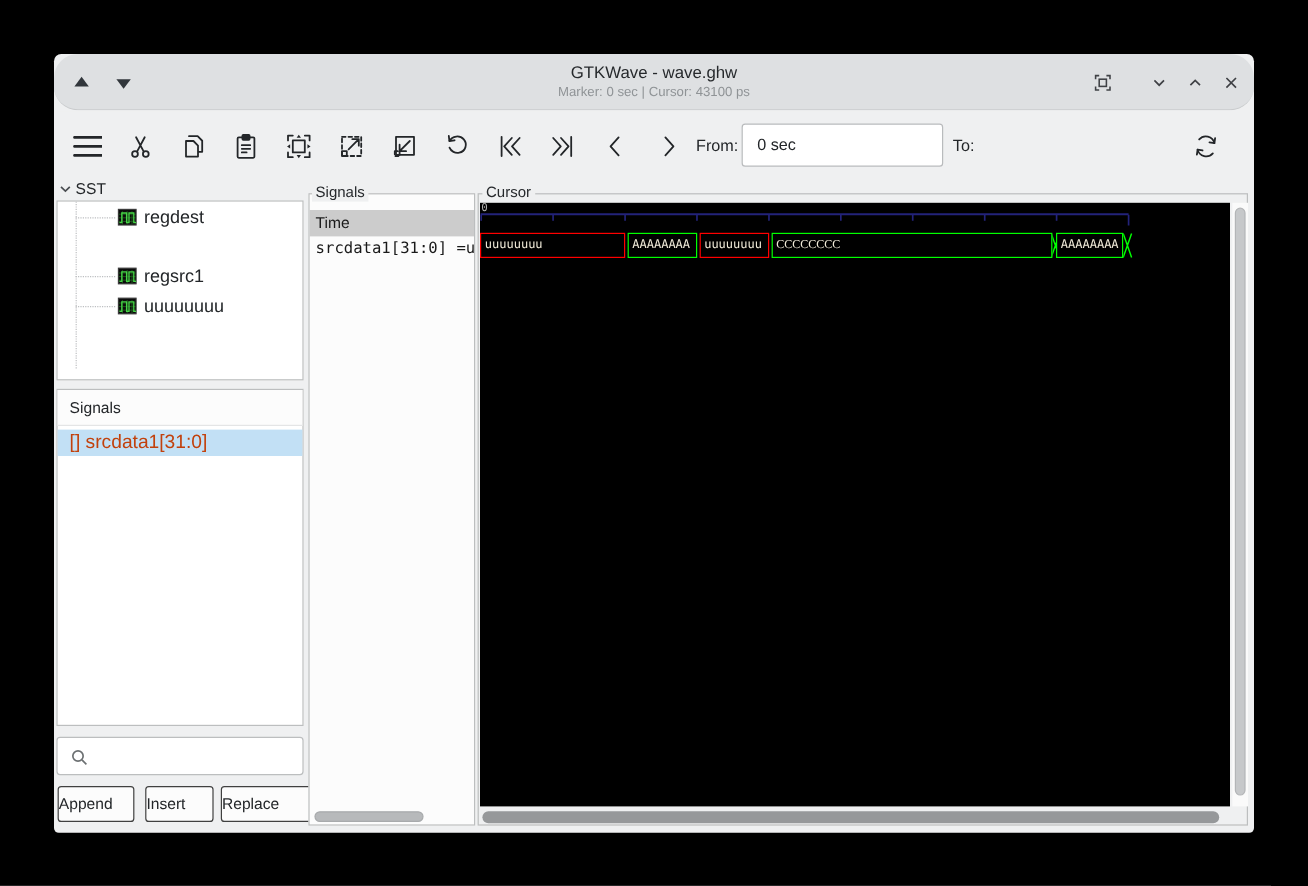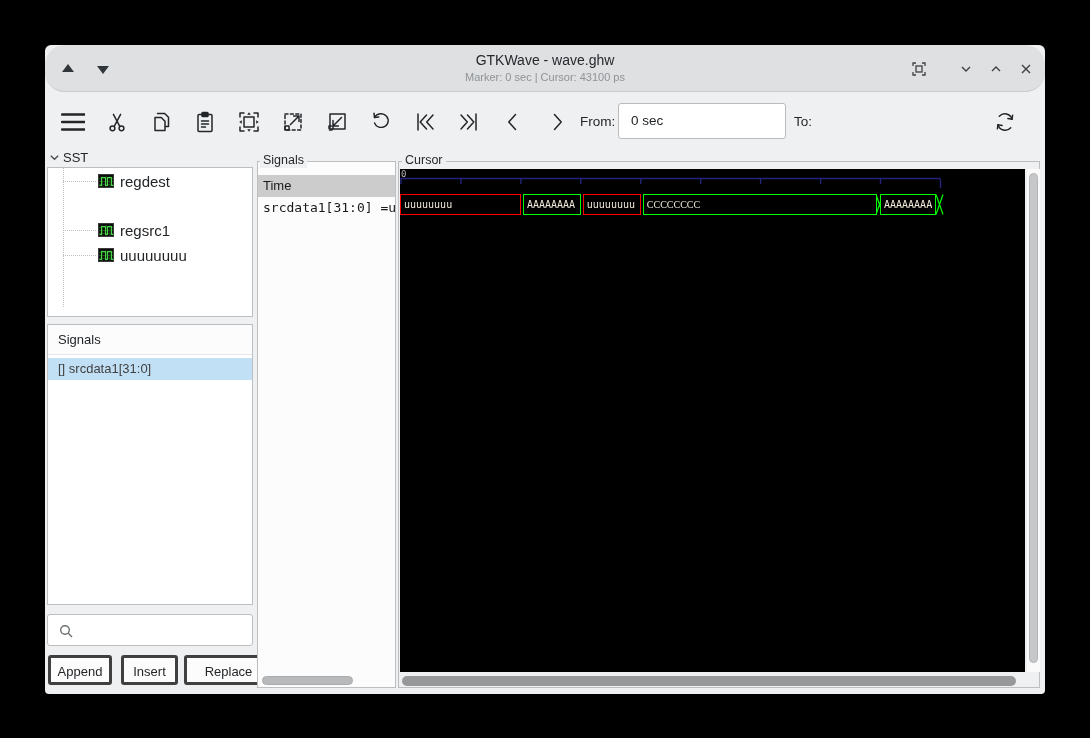--- a/index.html
+++ b/index.html
@@ -30,23 +30,23 @@
   .tree-inner { position:absolute; left:0; top:0; width:204px; height:148px; }
   .tree-vline { position:absolute; left:15px; top:0; width:1px; height:139px; border-left:1px dotted #bdbfc1; }
   .tree-row { position:absolute; left:0; width:204px; height:25px; display:flex; align-items:center; }
   .tree-row .stub { position:absolute; left:15px; top:12px; width:33px; height:1px; border-top:1px dotted #bdbfc1; }
   .tree-row .ticon { position:absolute; left:50px; top:4px; width:16px; height:16px; }
   .tree-row .tlabel { position:absolute; left:72px; font-size:15px; color:#232629; }
   .tree-row.sel { background:#3daee9; }
   .tree-row.sel .tlabel { color:#fff; }
   .sigbox { left:2px; top:279px; width:206px; height:281px; }
   .sigbox-header { position:absolute; left:0; top:0; width:204px; height:30px; background:#fcfcfc; border-bottom:1px solid #e4e5e6; font-size:13px; color:#232629; line-height:29px; padding-left:10px; }
-  .sigbox-item { position:absolute; left:0; top:33px; width:204px; height:22px; background:#c2e0f5; color:#404040; font-size:13px; line-height:22px; padding-left:10px; }
+  .sigbox-item { position:absolute; left:0; top:33px; width:204px; height:22px; background:#c2e0f5; color:#c2410c; font-size:16px; line-height:22px; padding-left:10px; }
   .searchbox { left:2px; top:569px; width:206px; height:32px; border-radius:3px; }
-  .btn { position:absolute; top:610px; height:30px; background:#fcfcfc; border:3px solid #404040; border-radius:3px; font-size:13px; color:#232629; text-align:center; line-height:28px; }
+  .btn { position:absolute; top:610px; height:30px; background:#fcfcfc; border:1px solid #404040; border-radius:3px; font-size:13px; color:#232629; line-height:28px; }
 
   
   .frame { position:absolute; border:1px solid #bcbebf; background:#eff0f1; }
   .legend { position:absolute; top:-9px; left:2px; background:#eff0f1; padding:0 3px; font-size:12.5px; color:#26292c; line-height:15px; }
   .midframe { left:212px; top:116px; width:139px; height:527px; background:#fcfcfc; }
   .mid-time { position:absolute; left:0; top:13px; width:137px; height:22px; background:#cccccc; font-family:Liberation Sans, sans-serif; font-size:13px; color:#1a1a1a; line-height:22px; padding-left:5px; }
   .mid-row { position:absolute; left:0; top:35px; width:137px; height:22px; font-family:"DejaVu Sans Mono",monospace; font-size:13px; color:#1a1a1a; line-height:22px; padding-left:5px; white-space:nowrap; overflow:hidden; }
   .waveframe { left:353px; top:116px; width:642px; height:527px; }
   .wavecanvas { position:absolute; left:1px; top:7px; width:625px; height:503px; background:#000; overflow:hidden; }
   .ruler-origin { position:absolute; left:1px; top:0px; font-family:"DejaVu Sans Mono",monospace; font-size:9px; color:#b4b4b4; }

